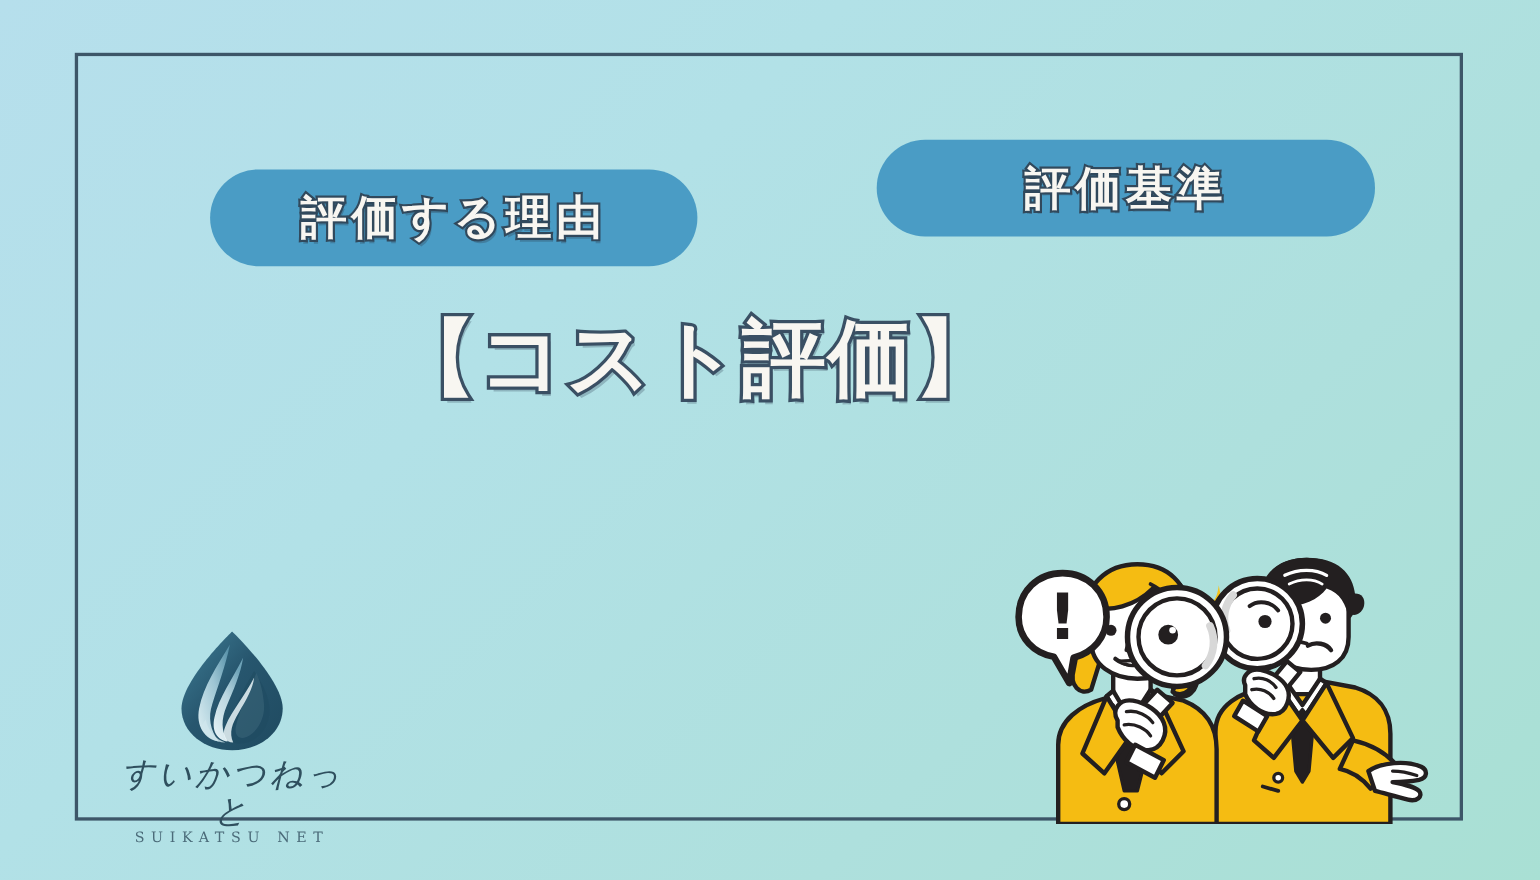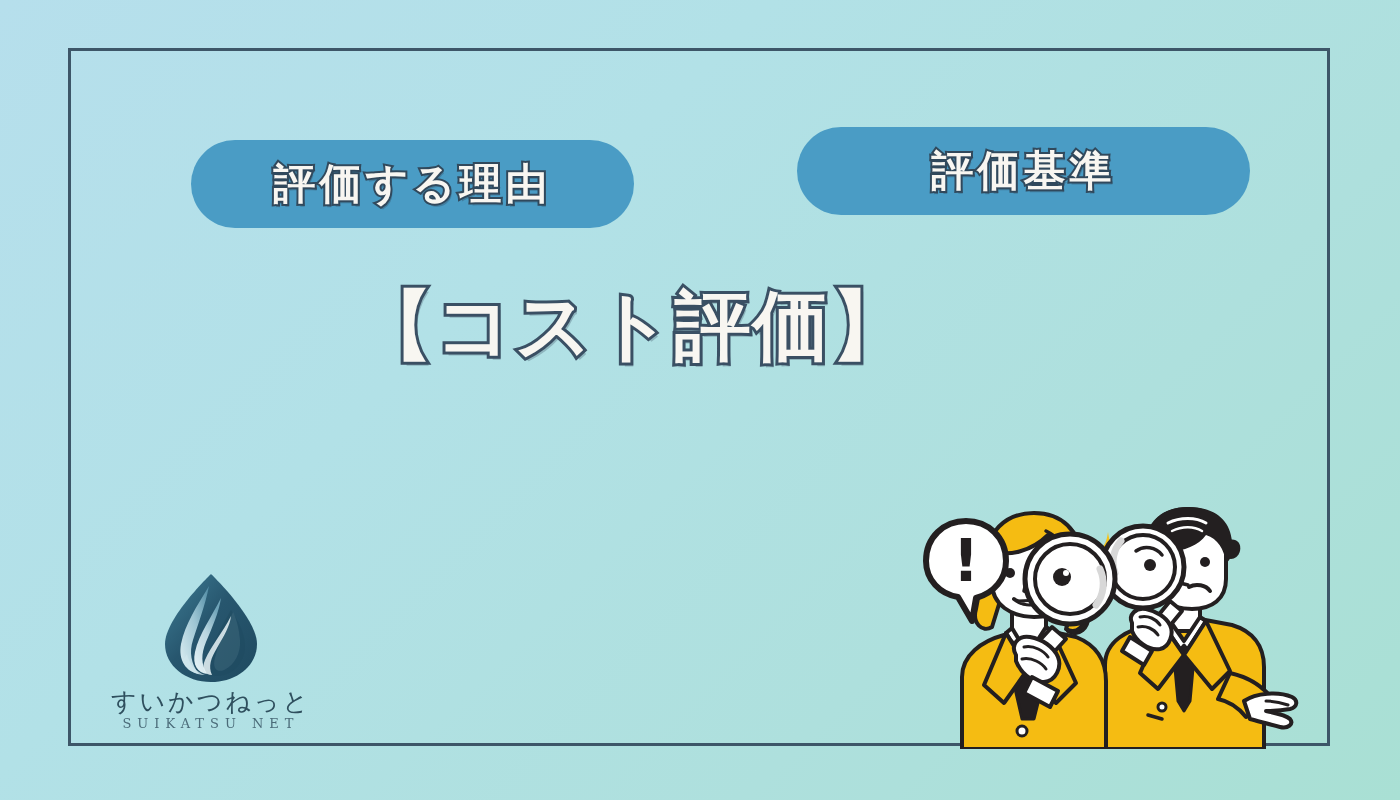--- a/index.html
+++ b/index.html
@@ -44,21 +44,21 @@
     font-weight: bold;
     font-size: 42px;
     letter-spacing: 4px;
     color: #f8f6f1;
     -webkit-text-stroke: 4px #31495c;
     paint-order: stroke fill;
     white-space: nowrap;
     line-height: 1;
     text-shadow: 2px 3px 0 rgba(49,73,92,0.35);
   }
-  #pill-reasons { left: 191px; top: 140px; width: 443px; }
+  #pill-reasons { left: 191px; top: 154px; width: 443px; }
   #pill-criteria { left: 797px; top: 127px; width: 453px; }
 
   
   #headline {
     position: absolute;
     left: 68px;
     top: 280px;
     width: 1130px;
     text-align: center;
   }
@@ -82,24 +82,25 @@
     left: 96px;
     top: 572px;
     width: 230px;
     text-align: center;
   }
   #logo-mark { display: block; margin: 0 auto; }
   #logo-name-jp {
     display: block;
     margin-top: 4px;
     font-family: "DejaVu Sans", "Liberation Sans", sans-serif;
-    font-size: 25px;
+    font-size: 30px;
     letter-spacing: 3px;
     color: #2f4f5e;
     line-height: 1.1;
+    font-style: italic;
   }
   #logo-name-en {
     display: block;
     margin-top: 1px;
     font-family: "DejaVu Serif", "Liberation Serif", serif;
     font-size: 13px;
     letter-spacing: 6px;
     color: #4b6b79;
     line-height: 1.1;
   }

